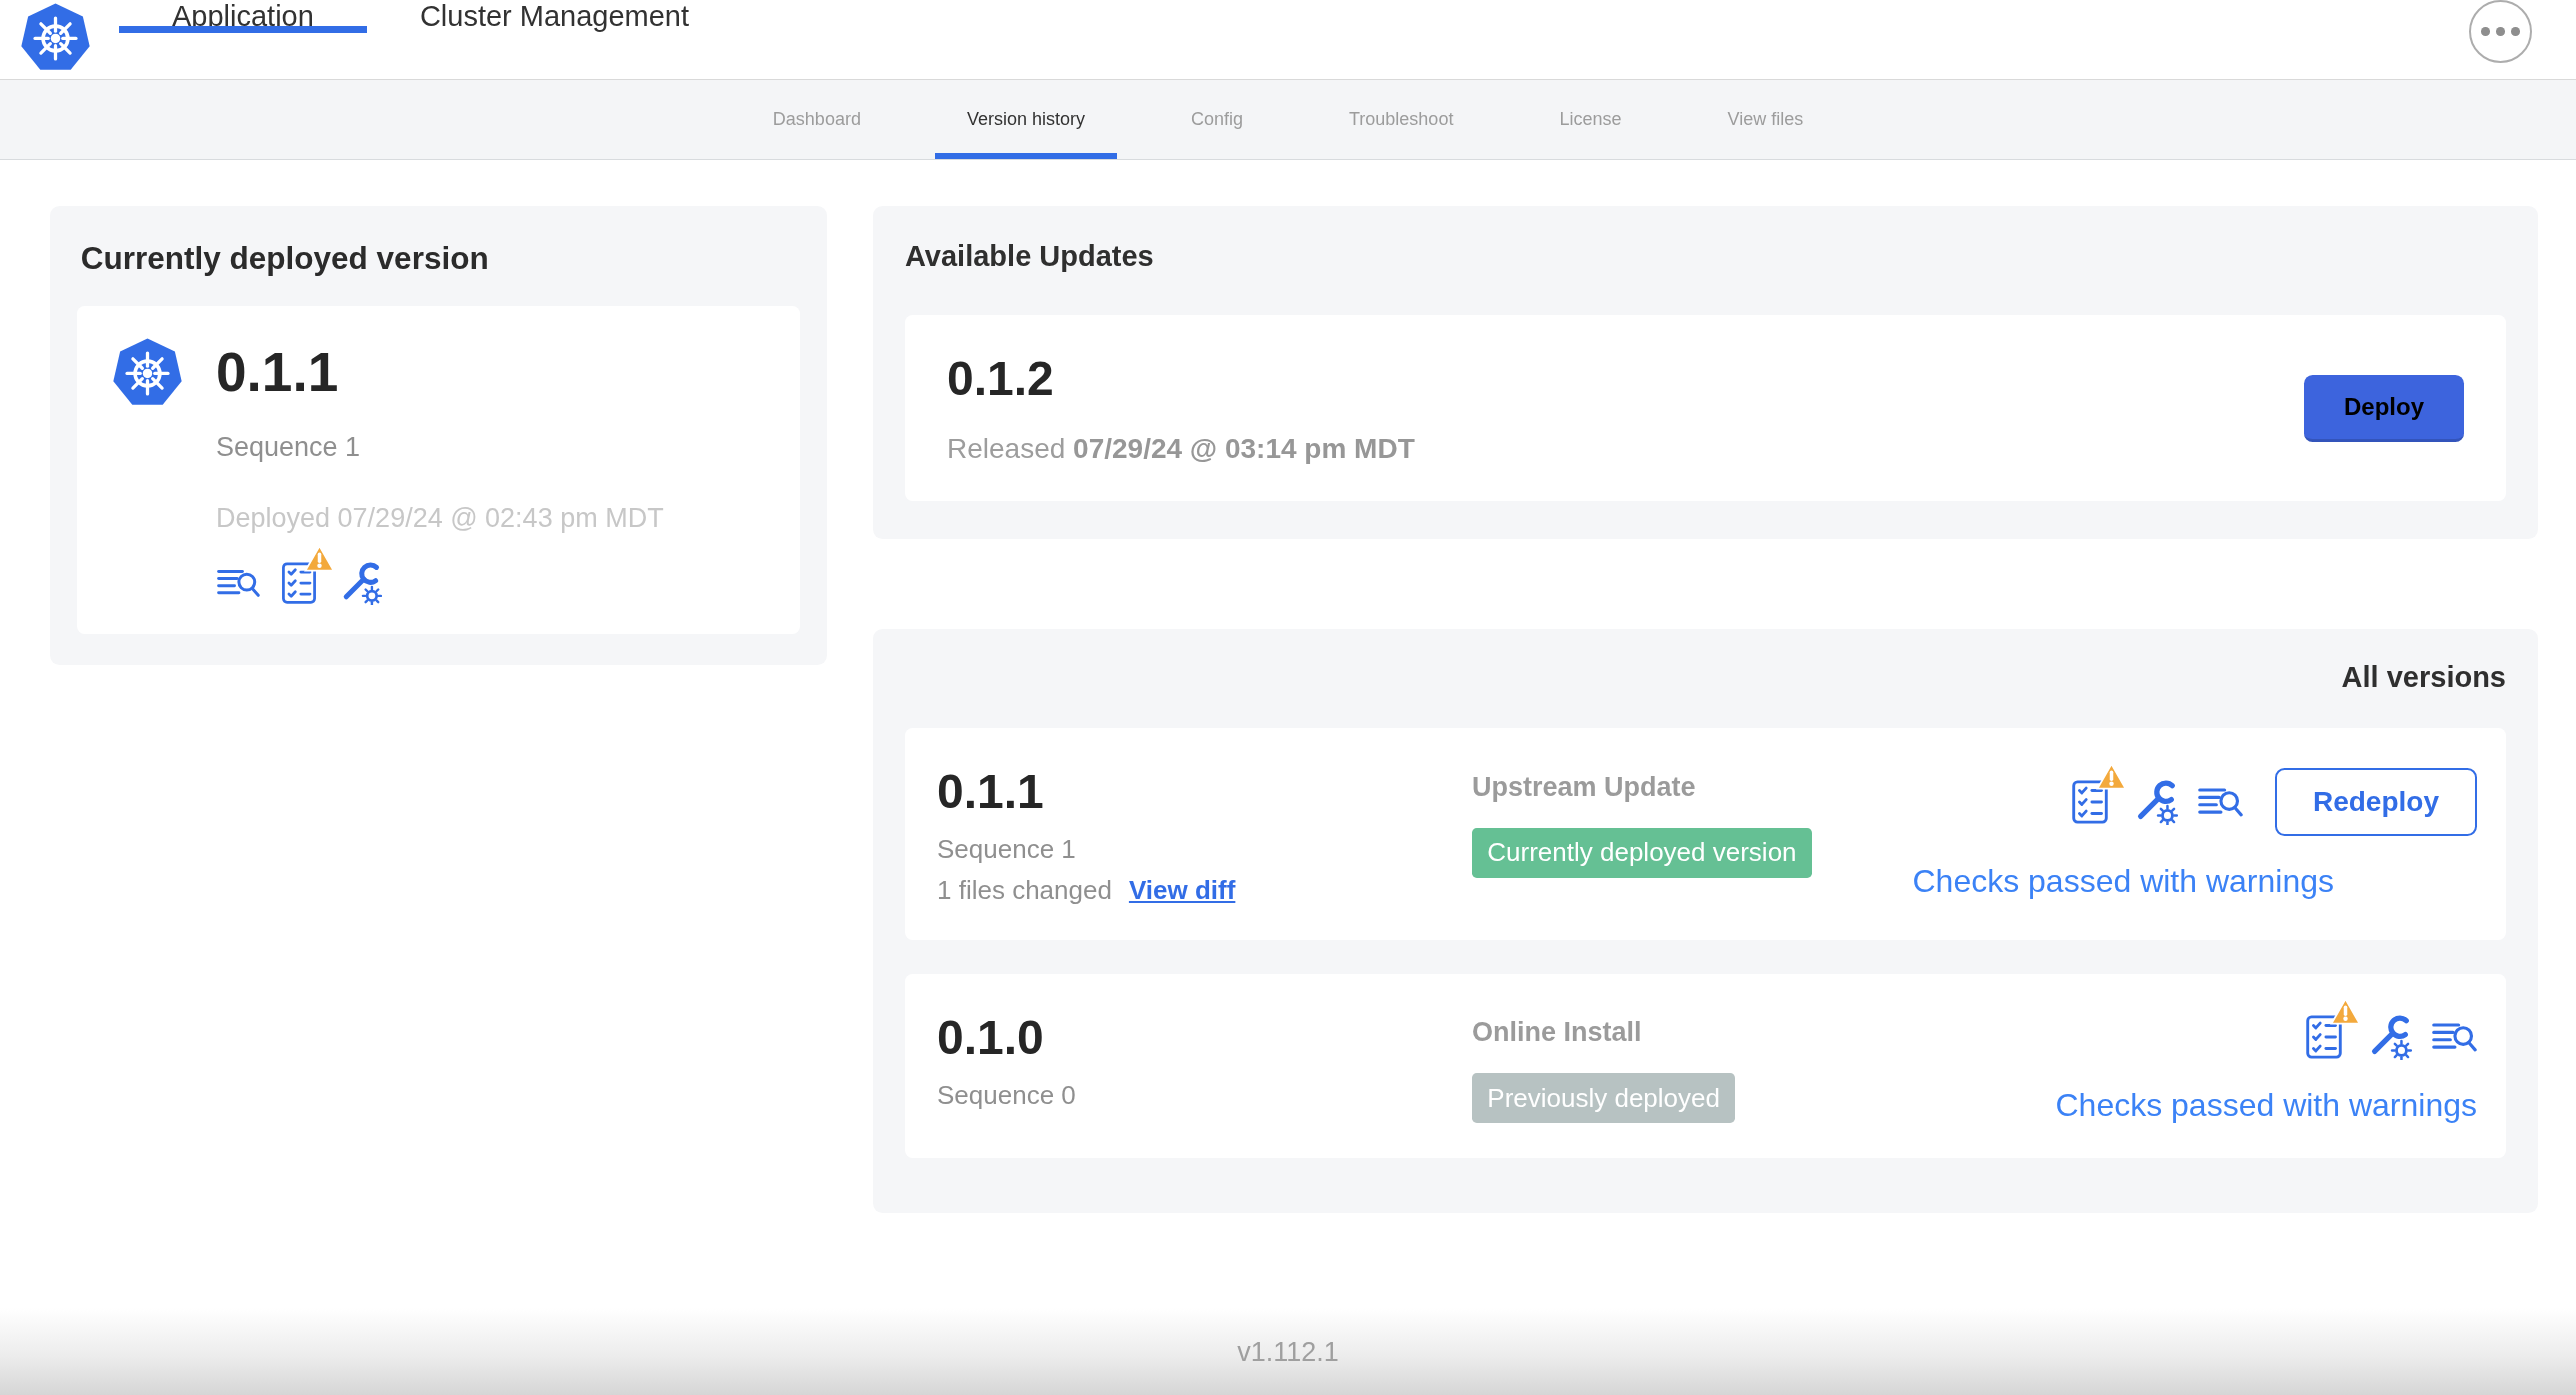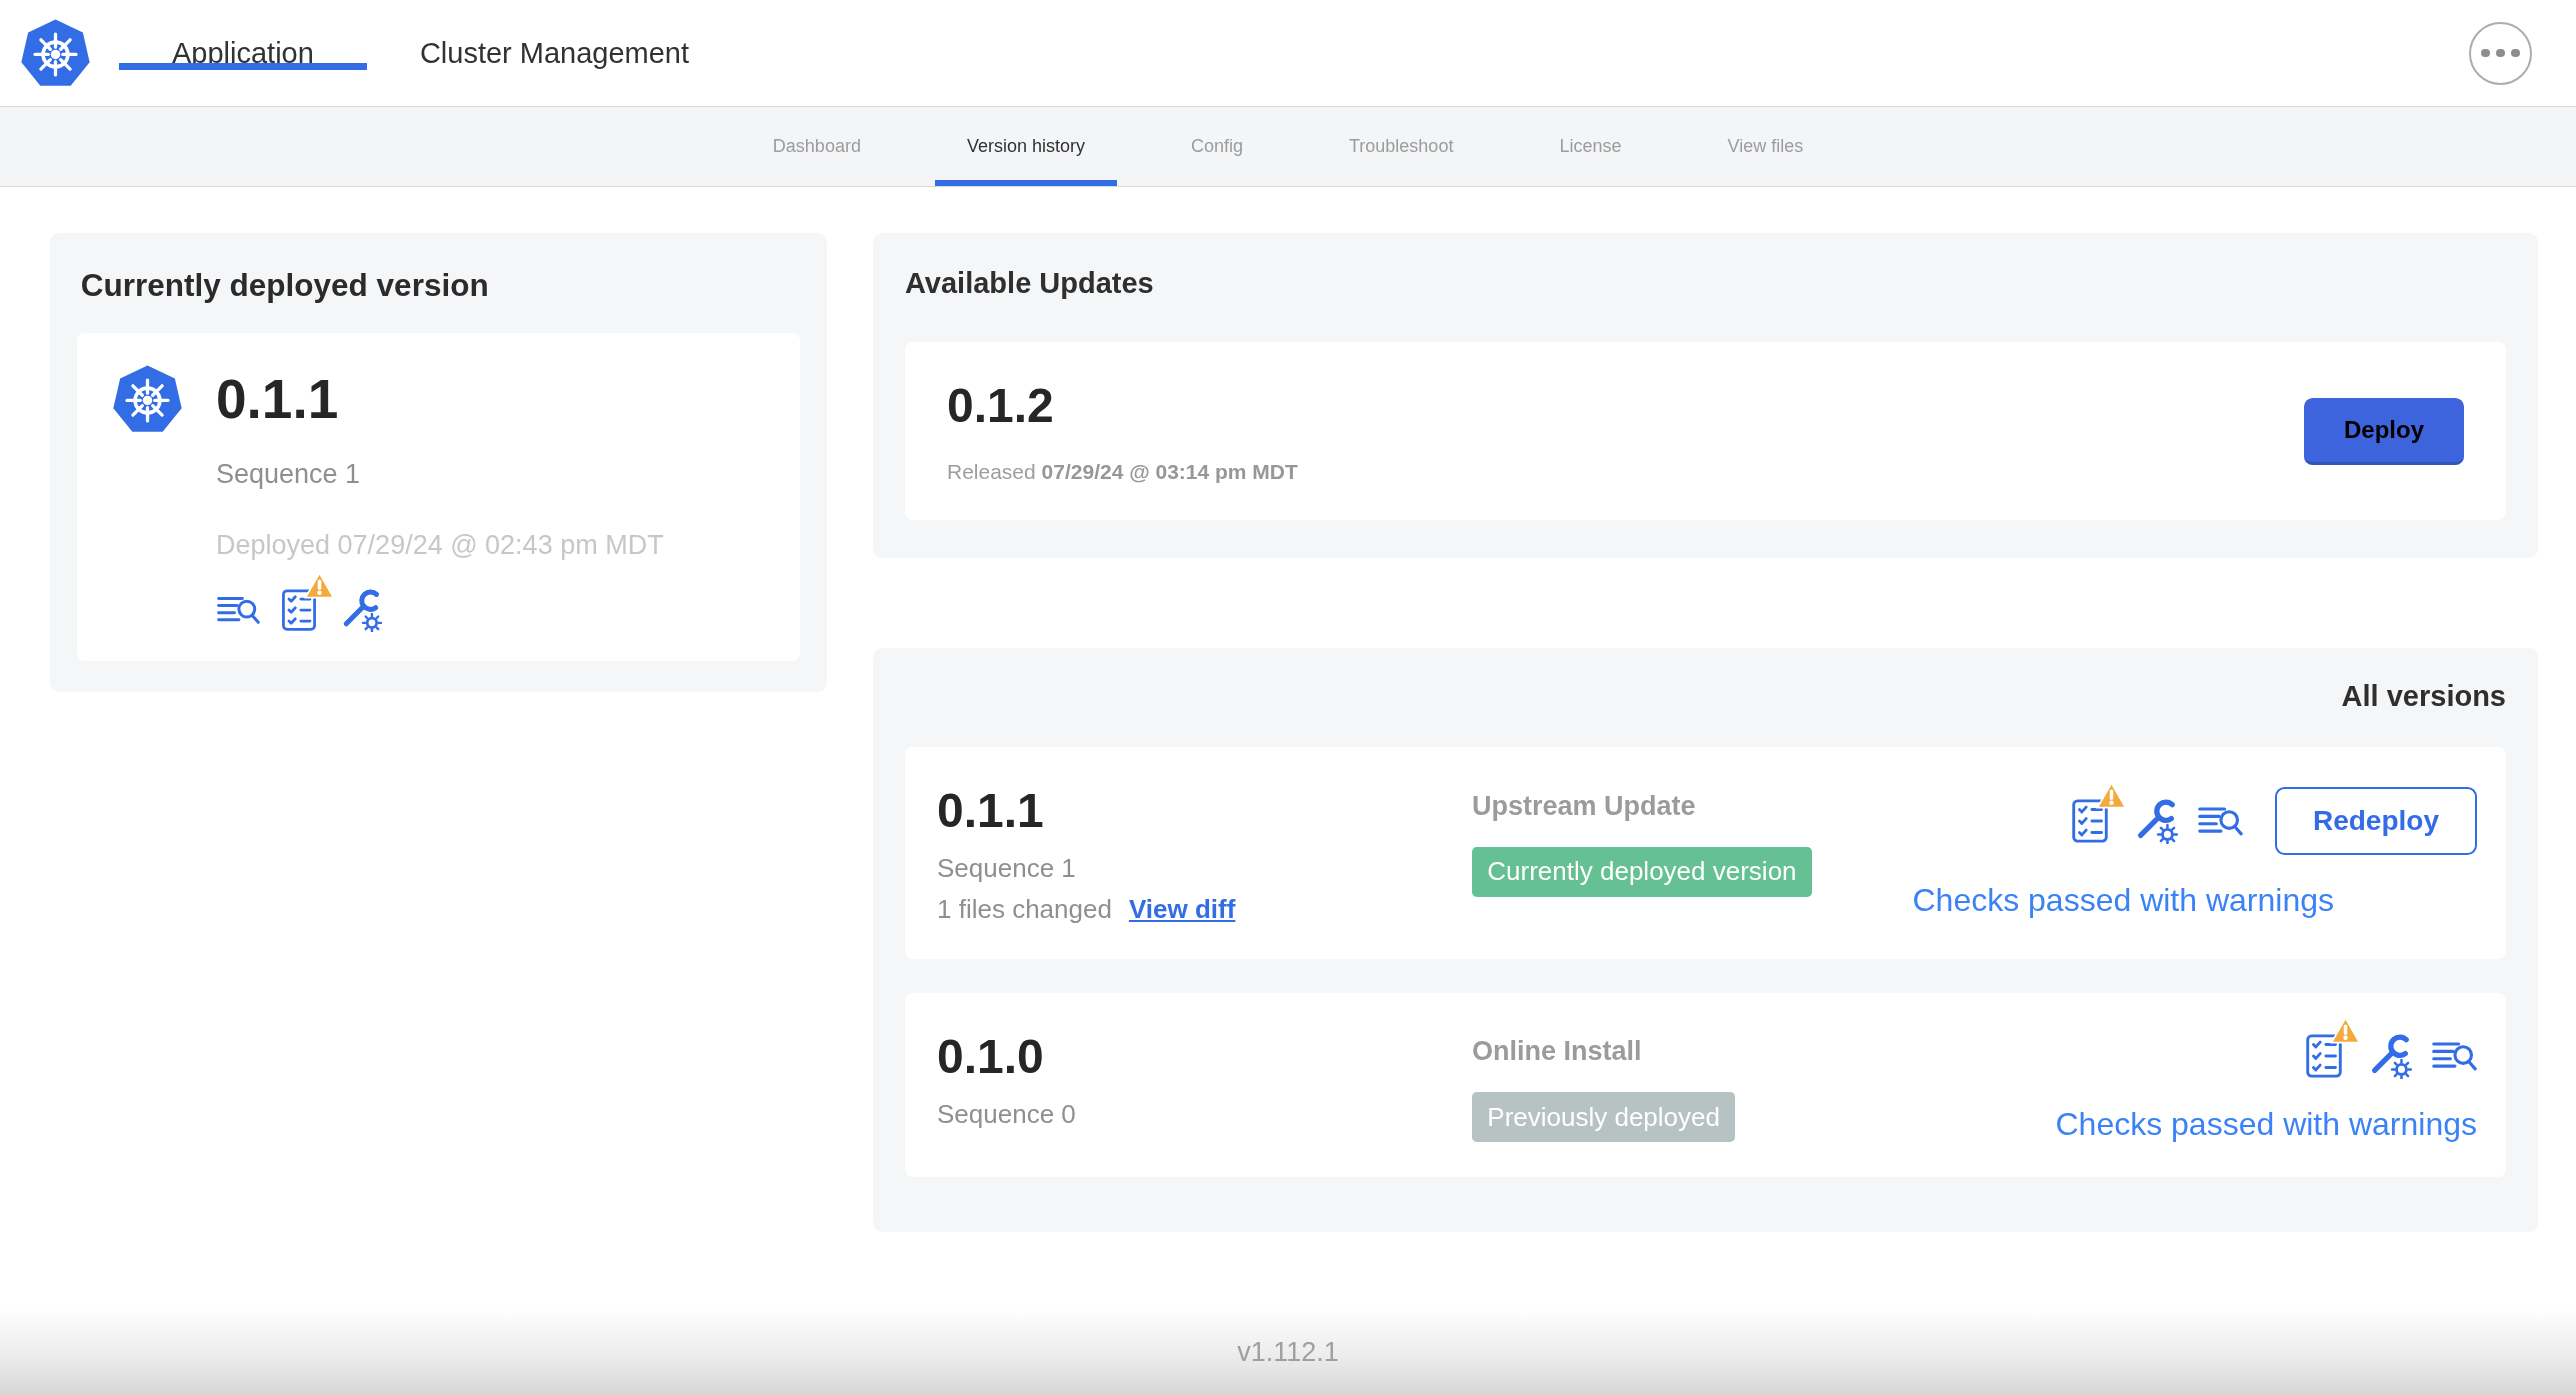--- a/index.html
+++ b/index.html
@@ -3,21 +3,21 @@
 <meta charset="utf-8">
 <style>
   * { margin:0; padding:0; box-sizing:border-box; }
   html,body { width:2576px; height:1396px; }
   body {
     font-family:"Liberation Sans", sans-serif;
     background:#ffffff; color:#323232;
     display:flex; flex-direction:column; overflow:hidden;
   }
   
-  .header { height:107px; background:#fff; border-bottom:1px solid #d9d9d9; display:flex; align-items:center; flex:0 0 auto; }
+  .header { height:80px; background:#fff; border-bottom:1px solid #d9d9d9; display:flex; align-items:flex-start; flex:0 0 auto; }
   .logo-wrap { display:flex; align-items:center; padding:0 27px 0 19px; }
   .k8s-logo { width:73px; height:74px; }
   .header-tab { display:flex; align-items:center; padding:0 53px; font-size:29px; color:#323232; position:relative; cursor:pointer; }
   .header-tab.active::after { content:""; position:absolute; left:0; right:0; bottom:0; height:6.7px; background:#326DE6; }
   .header-right { margin-left:auto; display:flex; align-items:center; padding-right:44px; }
   .ellipsis-btn { width:63px; height:63px; border:2.9px solid #adadad; border-radius:50%; background:#fff; display:flex; align-items:center; justify-content:center; gap:6.7px; cursor:pointer; }
   .ellipsis-btn .dot { width:8.6px; height:8.6px; border-radius:50%; background:#8e8e8e; }
   
   .subnav { height:80px; background:#f4f5f7; border-bottom:1px solid #d8dbde; display:flex; justify-content:center; flex:0 0 auto; }
   .subnav-tab { display:flex; align-items:center; padding:0 53px; font-size:18px; color:#9c9c9c; position:relative; cursor:pointer; }
@@ -35,21 +35,21 @@
   .cv-version { font-size:55px; font-weight:bold; color:#262626; }
   .cv-body { margin-left:105px; }
   .cv-seq { font-size:27px; color:#8f8f8f; margin-top:23px; }
   .cv-deployed { font-size:27px; color:#c7c7c7; margin-top:40px; }
   .cv-icons { display:flex; align-items:flex-end; gap:17px; margin-top:27px; }
   
   .right-col { flex:1 1 auto; display:flex; flex-direction:column; }
   .updates-card { padding:34px 32px 38px; }
   .update-inner { margin-top:42px; background:#fff; border-radius:7.6px; padding:36px 42px; display:flex; align-items:center; justify-content:space-between; }
   .update-version { font-size:48px; font-weight:bold; color:#262626; }
-  .update-released { margin-top:27px; font-size:21px; color:#9d9d9d; }
+  .update-released { margin-top:27px; font-size:28px; color:#9d9d9d; }
   .update-released b { font-weight:bold; color:#979797; }
   .deploy-btn { background:#3D64DD; border:none; border-bottom:3.8px solid #3354bb; border-radius:8.6px; color:#000000; font-family:inherit; font-size:24px; font-weight:bold; padding:18px 40px; cursor:pointer; }
   
   .versions-card { margin-top:90px; padding:32px 32px 55px; }
   .versions-head { display:flex; align-items:center; justify-content:flex-end; }
   .results { display:flex; align-items:center; gap:15.3px; font-size:27px; color:#2f2f2f; }
   .select { background:#fff; border:1px solid #c7cbd0; border-radius:8.6px; padding:12.4px 15.3px; display:flex; align-items:center; gap:11.5px; font-size:27px; color:#2f2f2f; cursor:pointer; }
   .version-row { background:#fff; border-radius:7.6px; margin-top:34px; padding:36px 29px 34px 32px; display:flex; align-items:flex-start; }
   .vr-col1 { width:535px; }
   .vr-version { font-size:48px; font-weight:bold; color:#262626; }

